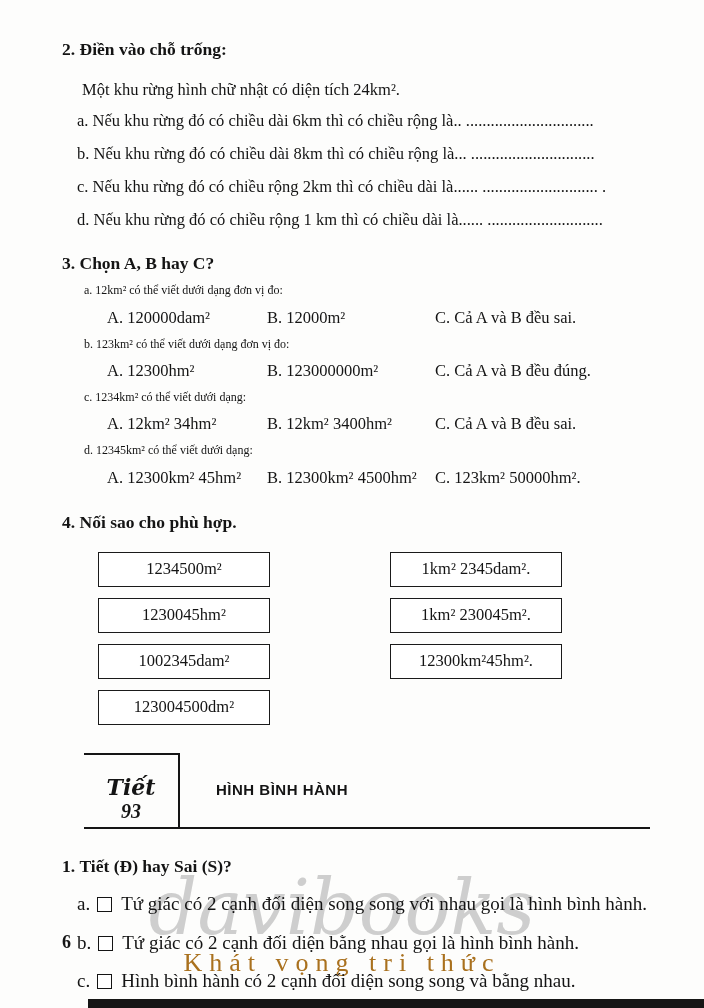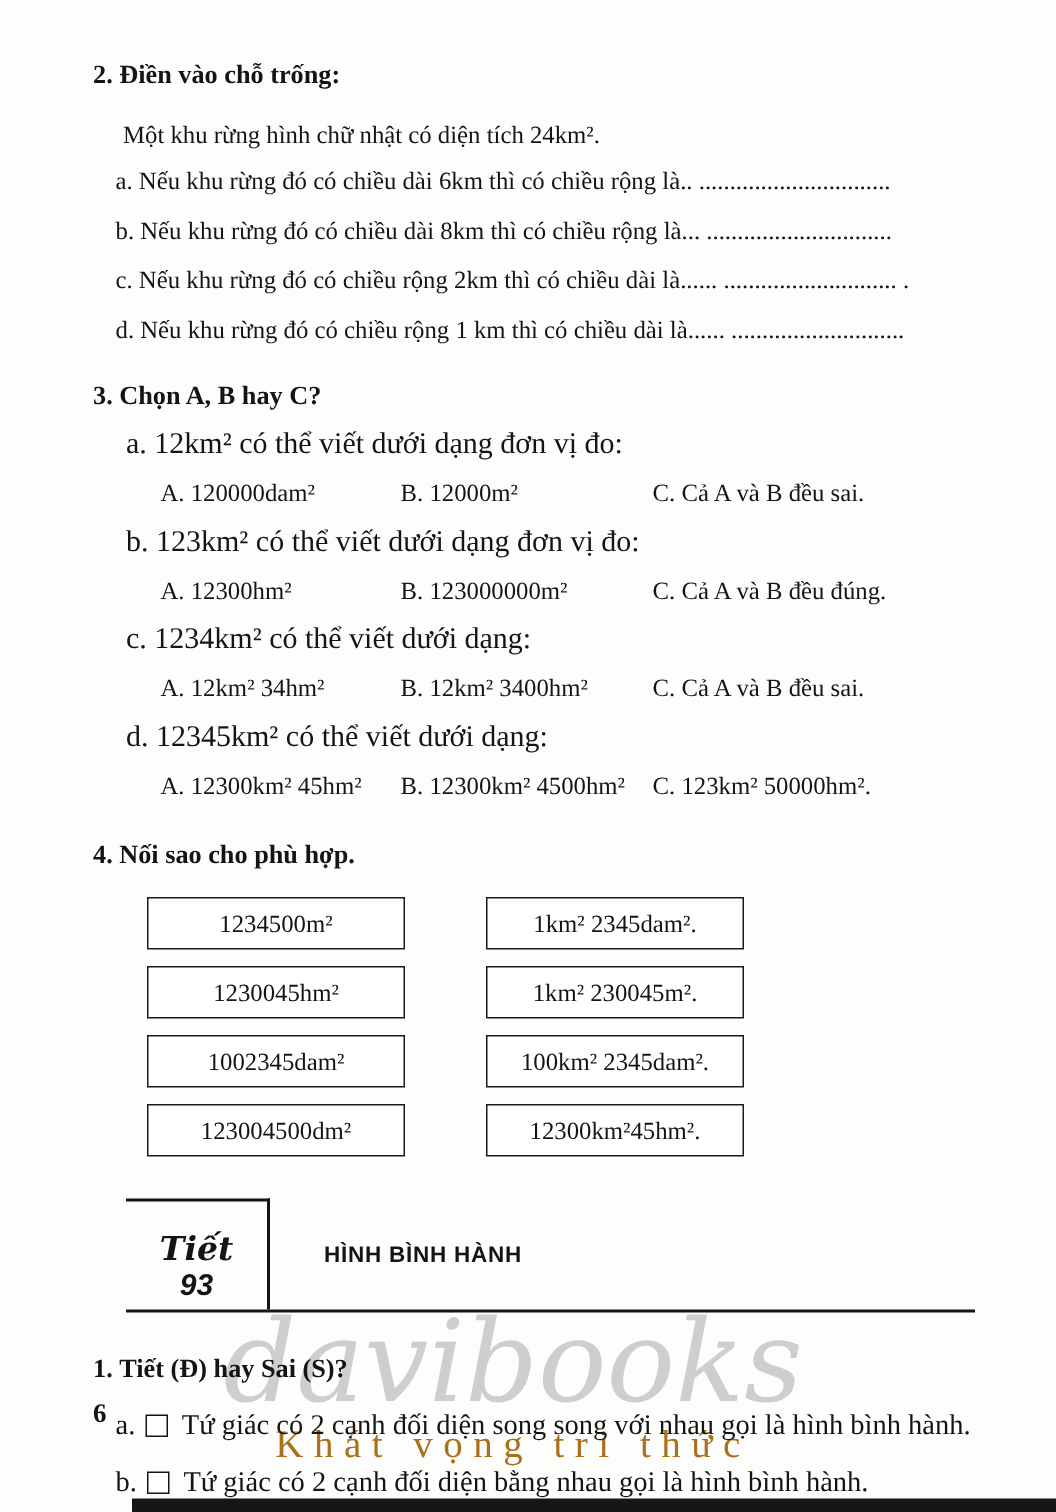--- a/index.html
+++ b/index.html
@@ -15,43 +15,43 @@
   .page { position:relative; z-index:1; padding:36px 32px 0 62px; }
 
   .ex-head { margin:0; font-size:17.5px; line-height:1.5; }
   .ex-num  { font-weight:bold; }
   .ex-title{ font-weight:bold; }
 
   .ex2 .intro { margin:18px 0 0 20px; font-size:16.5px; }
   .ex2 .item  { margin:9px 0 0 15px; font-size:16.5px; line-height:1.45; }
 
   .ex3 { margin-top:18px; }
-  .ex3 .q    { margin:6px 0 0 22px; font-size:20px; line-height:1.45; }
+  .ex3 .q    { margin:6px 0 0 22px; font-size:12px; line-height:1.45; }
   .ex3 .opts {
     display:grid; grid-template-columns:160px 168px 1fr;
     margin:6px 0 0 45px; font-size:16.5px; line-height:1.45;
   }
 
   .ex4 { margin-top:20px; }
-  .match { display:flex; margin:16px 0 0 36px; gap:54px;text-align:right; }
+  .match { display:flex; margin:16px 0 0 36px; gap:120px;text-align:right; }
   .col   { display:flex; flex-direction:column; gap:11px; }
   .mbox  {
     width:172px; height:35px;
     border:1.6px solid #1a1a1a; background:#fff;
     display:flex; align-items:center; justify-content:center;
     font-size:16.5px;
   }
 
   .banner { display:flex; margin:28px 0 0 22px; width:566px; border-bottom:2.5px solid #151515; }
   .lesson-cell {
     width:96px; text-align:center; padding:20px 0 5px;
     border-top:2.5px solid #151515; border-right:2.5px solid #151515;
   }
   .lesson-label { font-family:"DejaVu Serif", serif; font-style:italic; font-weight:bold; font-size:22px; line-height:1.15; }
-  .lesson-num   { font-family:Liberation Sans, sans-serif; font-style:italic; font-weight:bold; font-size:20px; line-height:1.1; }
+  .lesson-num   { font-family:Liberation Serif, serif; font-style:italic; font-weight:bold; font-size:20px; line-height:1.1; }
   .banner-title {
     flex:1; display:flex; align-items:center; padding-left:36px;
     font-family:"Liberation Sans", sans-serif; font-weight:bold;
     font-size:15px; letter-spacing:0.5px;
   }
 
   .ex1 { margin-top:24px; }
   .ex1 .item { margin:11px 0 0 15px; font-size:19px; line-height:1.45; }
   .cbx {
     display:inline-block; width:15px; height:15px;
@@ -121,21 +121,20 @@
     <div class="match">
       <div class="col">
         <div class="mbox">1234500m²</div>
         <div class="mbox">1230045hm²</div>
         <div class="mbox">1002345dam²</div>
         <div class="mbox">123004500dm²</div>
       </div>
       <div class="col">
         <div class="mbox">1km² 2345dam².</div>
         <div class="mbox">1km² 230045m².</div>
-        <div class="mbox">100km² 2345dam².</div>
         <div class="mbox">12300km²45hm².</div>
       </div>
     </div>
   </section>
 
   <div class="banner">
     <div class="lesson-cell">
       <div class="lesson-label">Tiết</div>
       <div class="lesson-num">93</div>
     </div>

